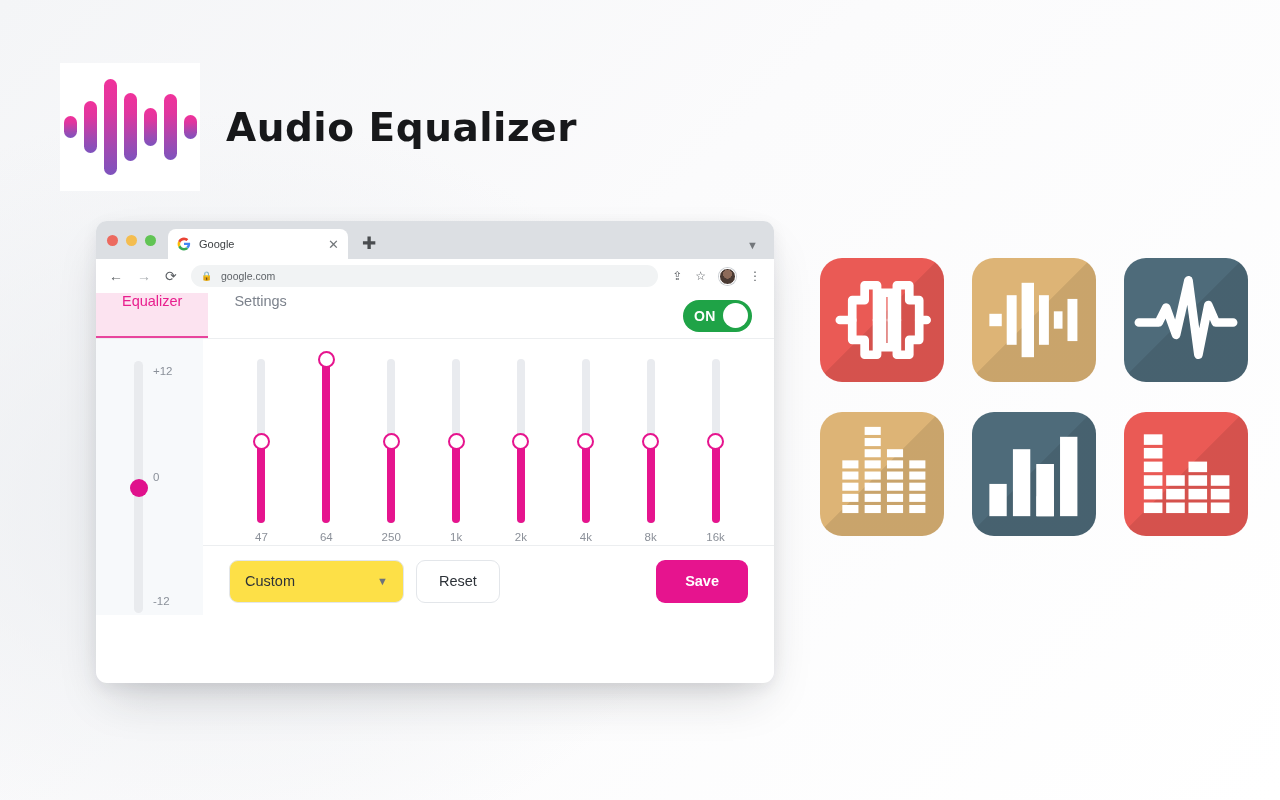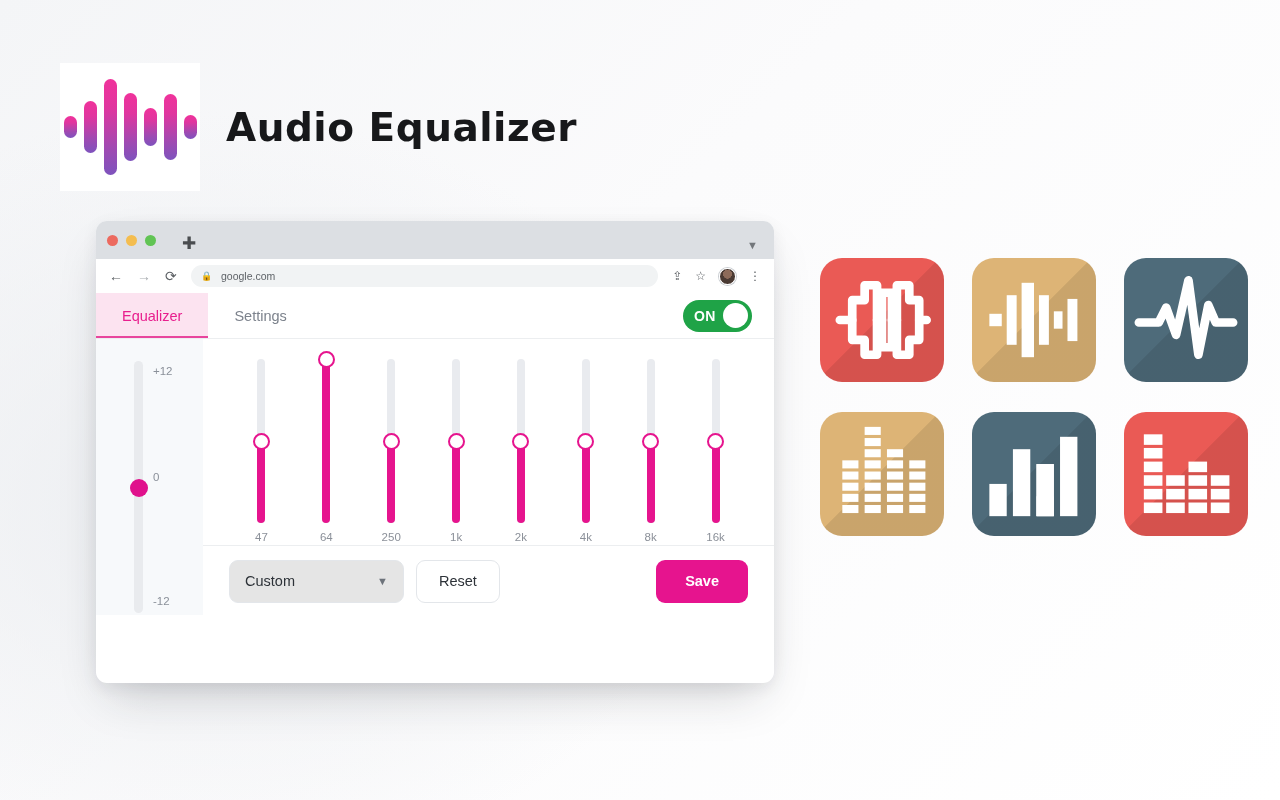--- a/index.html
+++ b/index.html
@@ -161,21 +161,21 @@
   
   #app-header {
     height: 46px;
     background: #ffffff;
     display: flex;
     align-items: stretch;
     border-bottom: 1px solid #eceef0;
     flex: 0 0 auto;
   }
   .app-tab {
-    display: flex; align-items: center;
+    display: flex; align-items: flex-start;
     padding: 0 26px;
     font-size: 14.5px;
     color: #7c828c;
     position: relative;
   }
   .app-tab.active {
     background: #fce3f0;
     color: #e81f8e;
   }
   .app-tab.active::after {
@@ -308,21 +308,21 @@
     display: flex;
     align-items: center;
     padding: 0 26px;
     gap: 12px;
     flex: 0 0 auto;
   }
   #preset-select {
     width: 175px; height: 43px;
     border: 1px solid #e3e6ea;
     border-radius: 9px;
-    background: #e5e5e5;
+    background: #fde047;
     display: flex;
     align-items: center;
     justify-content: space-between;
     padding: 0 15px;
     font-size: 14.5px;
     color: #2d3238;
   }
   #preset-chevron { font-size: 11px; color: #6d737b; }
   #reset-button {
     height: 43px;
@@ -390,20 +390,30 @@
 
 <div id="browser-window">
 
   <div id="title-bar">
     <div id="traffic-lights">
       <div class="tl-dot tl-red"></div>
       <div class="tl-dot tl-yellow"></div>
       <div class="tl-dot tl-green"></div>
     </div>
 
+    <div id="browser-tab">
+      <svg id="google-g" viewBox="0 0 48 48">
+        <path fill="#4285F4" d="M45 24c0-1.6-.1-2.7-.4-3.9H24v7.1h12c-.2 1.9-1.5 4.7-4.4 6.6l6.8 5.2C42.4 35.5 45 30.3 45 24z"></path>
+        <path fill="#34A853" d="M24 46c5.9 0 10.9-2 14.5-5.3l-6.9-5.3c-1.8 1.3-4.3 2.2-7.6 2.2-5.8 0-10.7-3.8-12.5-9.1l-7.1 5.5C8 41.3 15.4 46 24 46z"></path>
+        <path fill="#FBBC05" d="M11.5 28.5c-.5-1.4-.7-2.9-.7-4.5s.3-3.1.7-4.5l-7.1-5.5C2.9 17 2 20.4 2 24s.9 7 2.4 10z"></path>
+        <path fill="#EA4335" d="M24 10.8c4.1 0 6.9 1.8 8.5 3.3l6.2-6C34.9 4.6 29.9 2 24 2 15.4 2 8 6.7 4.4 14l7.1 5.5c1.8-5.3 6.7-8.7 12.5-8.7z"></path>
+      </svg>
+      <span id="tab-title">Google</span>
+      <span id="tab-close">✕</span>
+    </div>
 
     <span id="new-tab-btn">✚</span>
     <span id="tabstrip-chevron">▼</span>
   </div>
 
   <div id="toolbar">
     <span class="nav-icon">←</span>
     <span class="nav-icon dim">→</span>
     <span class="nav-icon">⟳</span>
     <div id="omnibox">

